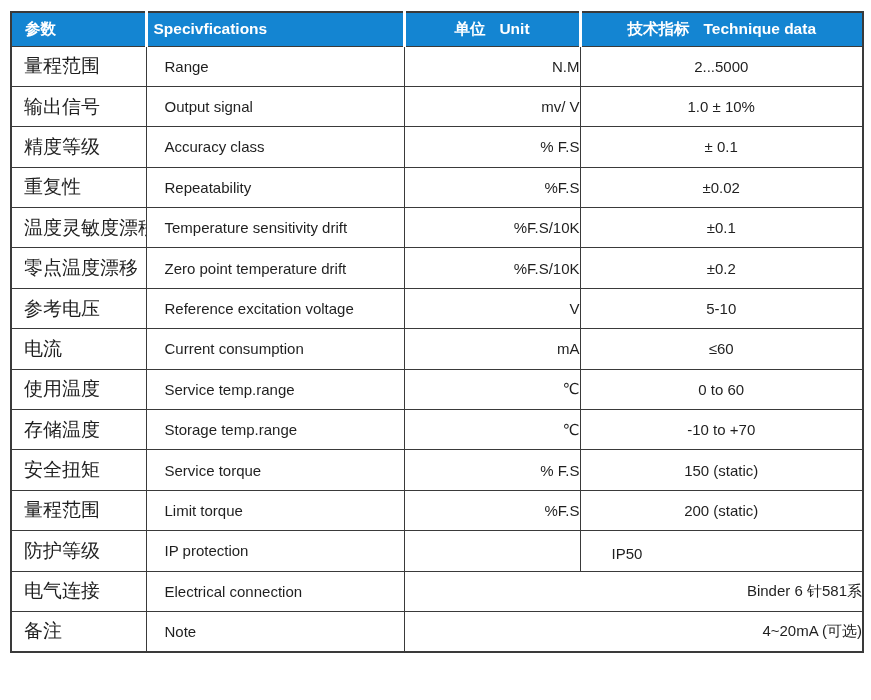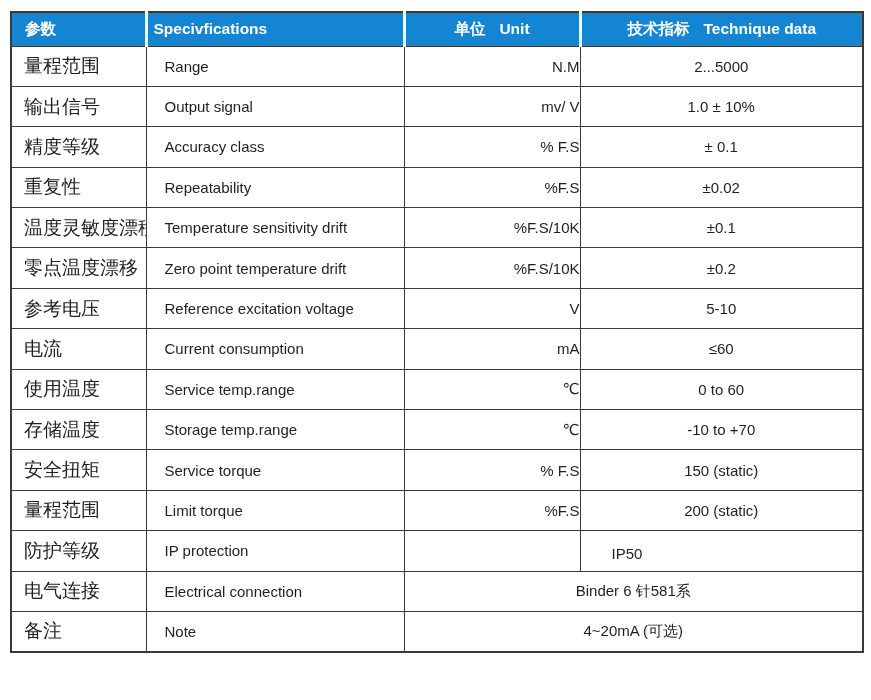--- a/index.html
+++ b/index.html
@@ -58,21 +58,21 @@
     vertical-align:middle;
     padding:0;
     white-space:nowrap;
     overflow:hidden;
   }
   td.zh{ text-align:left; padding-left:12px; font-size:19px;}
   td.en{ text-align:left; padding-left:18px;margin-left:27px; }
   td.unit{ text-align:right; }
   td.val{ text-align:center; }
   td.val.left{ text-align:left; padding-left:31px; padding-top:6px;}
-  td.merged{ text-align:center; }
+  td.merged{ text-align:right; }
 </style>
 </head>
 <body>
 
 <div class="table-wrap">
   <table>
     <colgroup>
       <col class="c1">
         <col class="c2">
         <col class="c3">

